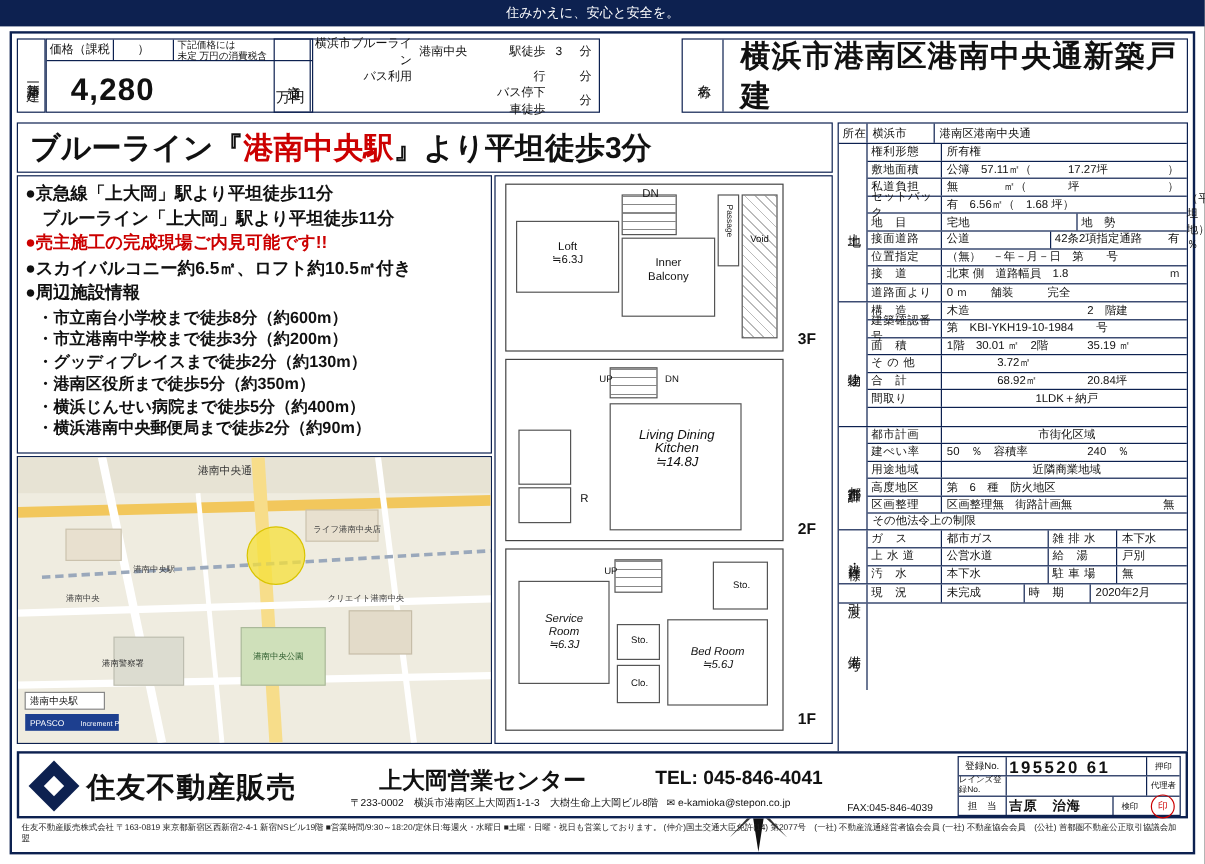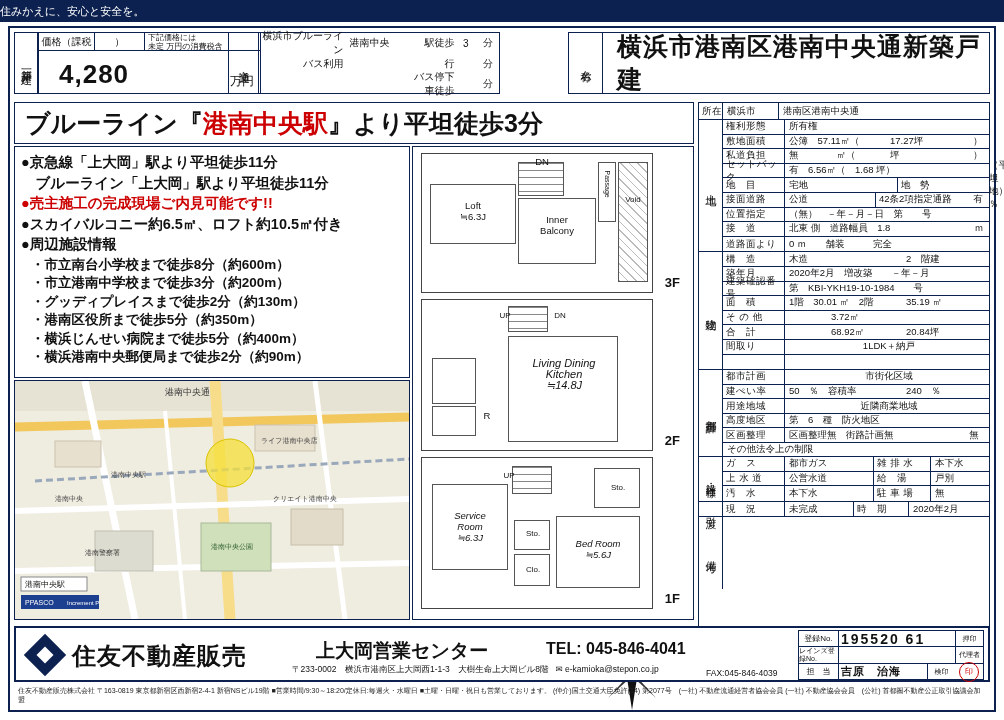--- a/index.html
+++ b/index.html
@@ -14,21 +14,21 @@
   }
   .page {
     position:relative;
     width:1004px; height:720px;
     background:#fff;
     padding:0;
   }
   .topbar {
     position:absolute; left:0; top:0; width:1004px; height:22px;
     background:#0d2150; color:#fff;
-    font-size:11px; text-align:left; line-height:22px; padding-right:16px;
+    font-size:11px; text-align:center; line-height:22px; padding-right:16px;
   }
   .frame {
     position:absolute; left:8px; top:26px; width:988px; height:686px;
     border:2px solid #0d2150;
     background:#fff;
   }
   
   .hdr { position:absolute; left:0; top:0; width:984px; height:70px; }
   .cellbox { position:absolute; border:1px solid #0d2150; }
   .lbl-v {
@@ -393,24 +393,20 @@
         <div class="vtag">
             <span class="lbl-v">建物</span>
           </div>
         <div class="rbody">
           <div class="rrow">
               <div class="rk">構　造</div>
               <div class="rv">木造</div>
               <div class="rv2" style="border-left:none;">2　階建</div>
             </div>
           <div class="rrow">
-              <div class="rk">築年月</div>
-              <div class="rv">2020年2月　増改築　　－年－月</div>
-            </div>
-          <div class="rrow">
               <div class="rk">建築確認番号</div>
               <div class="rv">第　KBI-YKH19-10-1984　　号</div>
             </div>
           <div class="rrow">
               <div class="rk">面　積</div>
               <div class="rv">1階　30.01 ㎡　2階</div>
               <div class="rv2" style="border-left:none;">35.19 ㎡</div>
             </div>
           <div class="rrow">
               <div class="rk">そ の 他</div>

